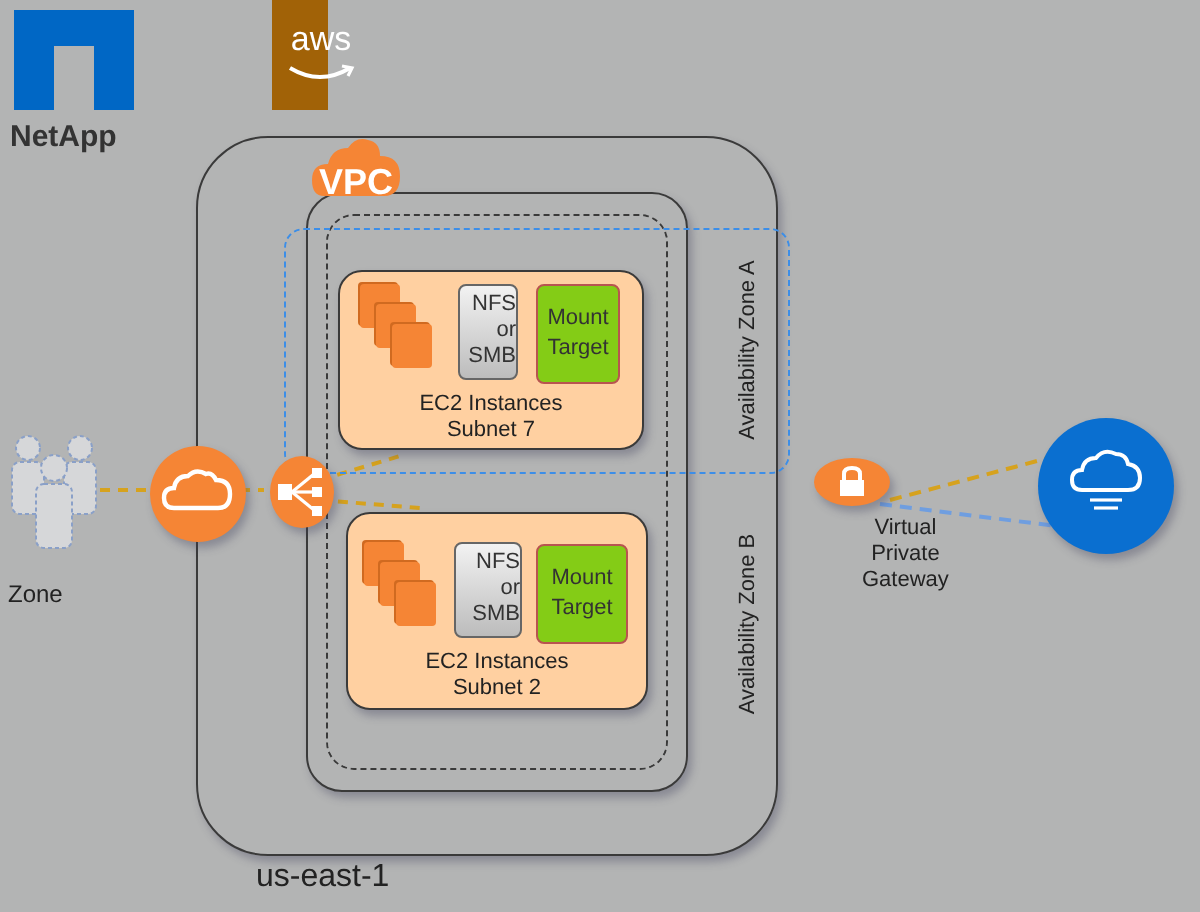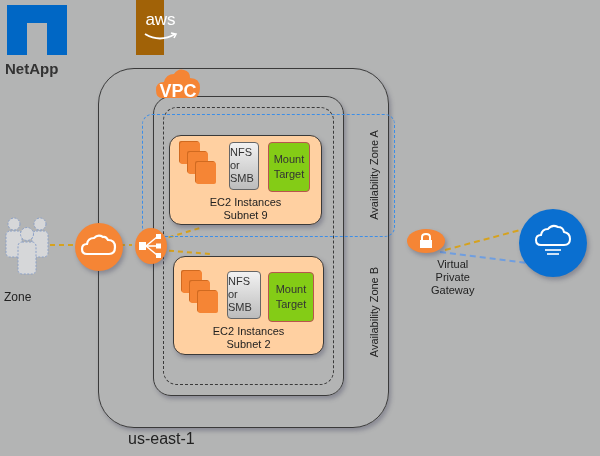--- a/index.html
+++ b/index.html
@@ -4,21 +4,21 @@
 <style>
   html, body { margin:0; padding:0; }
   body { width:600px; height:456px; background:#b3b4b4; position:relative; overflow:hidden;
          font-family:"Liberation Sans", sans-serif; color:#222; }
   .abs { position:absolute; }
   .box { position:absolute; box-sizing:border-box; }
   .shadow { box-shadow: 2px 3px 4px rgba(60,60,90,0.35); }
   .lbl { position:absolute; font-size:11px; color:#222;text-align:center; }
   .vtext { position:absolute; font-size:11px; color:#222; transform:rotate(-90deg); transform-origin:center; white-space:nowrap; text-align:center; }
   .subnet { background:#ffd0a1; border:1px solid #3a3a3a; border-radius:12px; }
-  .nfs { background:linear-gradient(#f2f2f2,#bcbcbc); border:1px solid #666; border-radius:4px; font-size:11px; text-align:left; line-height:13px; color:#333; }
+  .nfs { background:linear-gradient(#f2f2f2,#bcbcbc); border:1px solid #666; border-radius:4px; font-size:11px; text-align:right; line-height:13px; color:#333; }
   .mount { background:#84cc16; border:1px solid #b85450; border-radius:4px; font-size:11px; text-align:center; line-height:15px; color:#333; }
   .ec2sq { position:absolute; width:20px; height:22px; background:#f58535; border-radius:2px; box-shadow:-1px -1px 0 #d06a20; }
   .subcap { position:absolute; font-size:11px; text-align:center; line-height:13px; color:#222; }
   .orange-circle { position:absolute; border-radius:50%; background:#f58535; }
 </style>
 </head>
 <body>
 
 <div class="abs" style="left:5px;top:5px;width:62px;height:80px;">
   <svg width="60" height="50" viewBox="0 0 60 50" style="position:absolute;left:2px;top:0;">
@@ -73,21 +73,21 @@
   <div>NFS</div>
   <div>or</div>
   <div>SMB</div>
 </div>
 <div class="box mount" style="left:268px;top:142px;width:42px;height:50px;padding-top:9px;">
   <div>Mount</div>
   <div>Target</div>
 </div>
 <div class="subcap" style="left:169px;top:196px;width:153px;">
   <div>EC2 Instances</div>
-  <div>Subnet 9</div>
+  <div>Subnet 7</div>
 </div>
 
 <div class="box subnet shadow" style="left:173px;top:256px;width:151px;height:99px;"></div>
 <div class="abs" style="left:182px;top:271px;width:44px;height:52px;">
   <div class="ec2sq" style="left:0;top:0;"></div>
   <div class="ec2sq" style="left:8px;top:10px;"></div>
   <div class="ec2sq" style="left:16px;top:20px;"></div>
 </div>
 <div class="box nfs" style="left:227px;top:271px;width:34px;height:48px;padding-top:3px;">
   <div>NFS</div>

